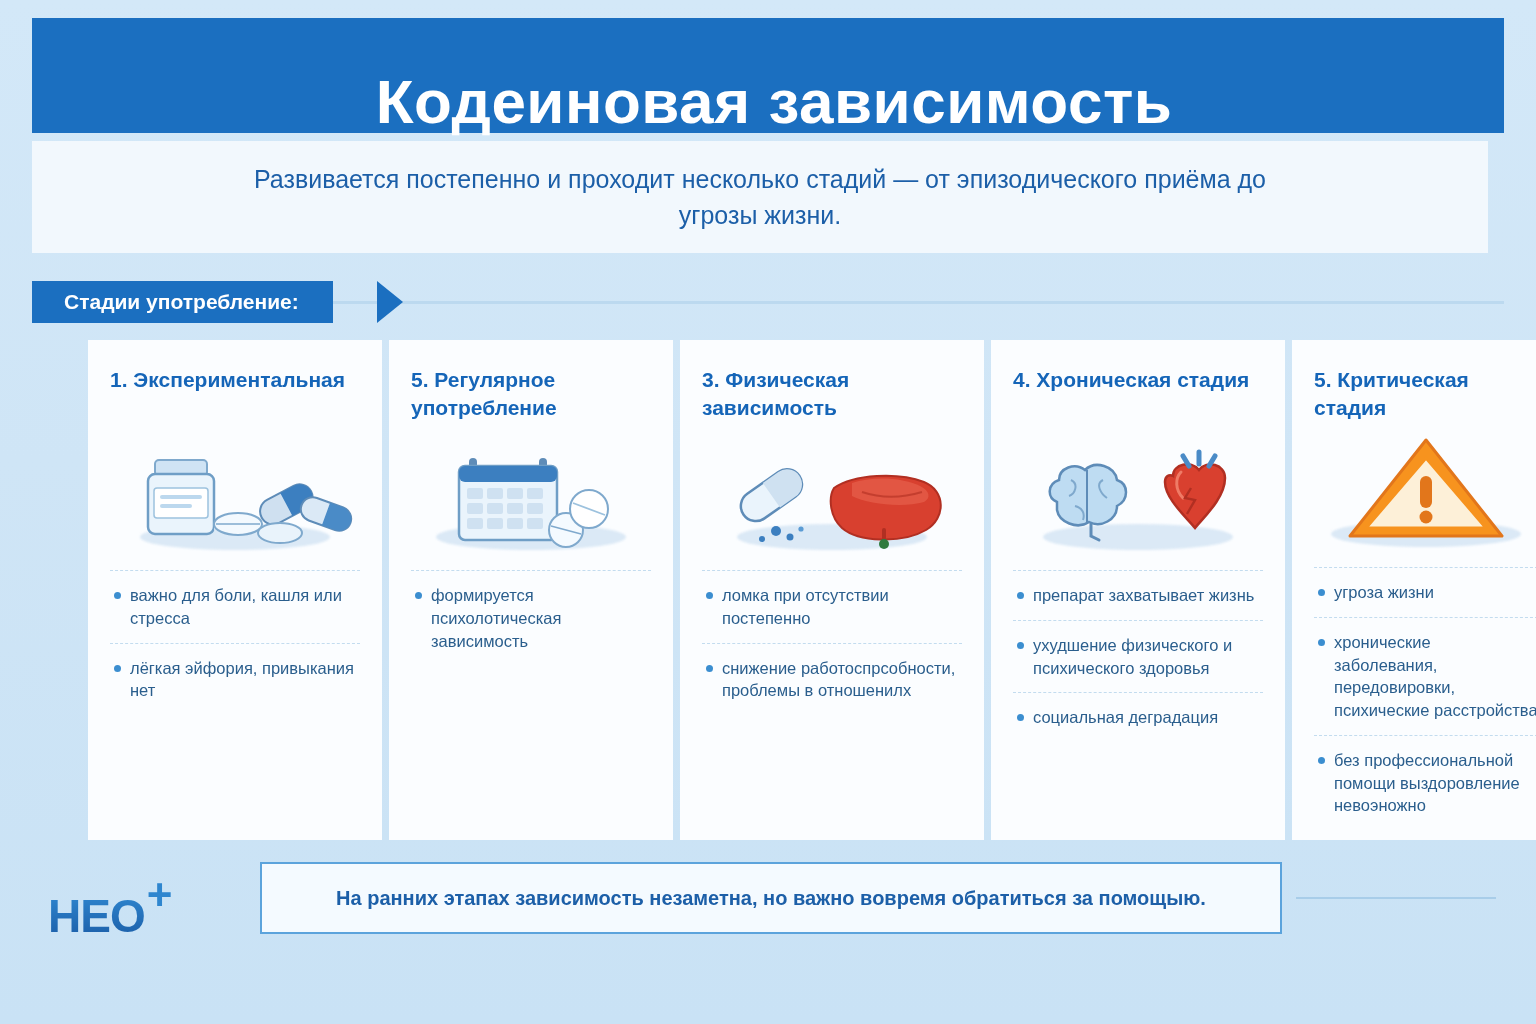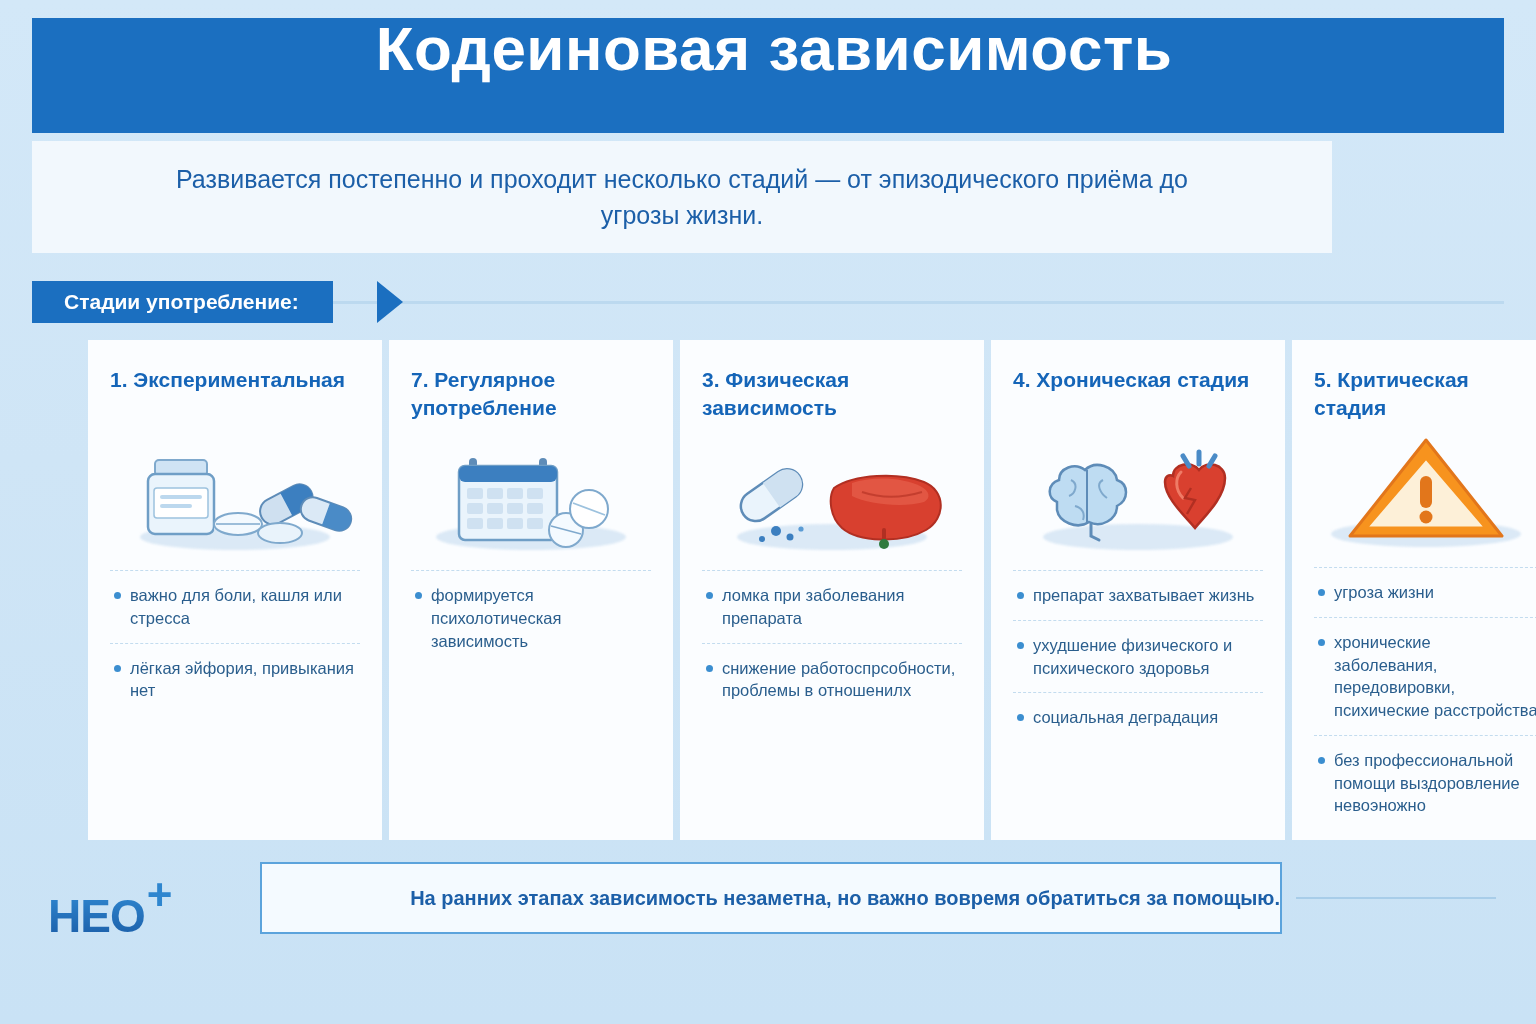--- a/index.html
+++ b/index.html
@@ -20,38 +20,38 @@
     background: linear-gradient(180deg, #d3e8f8 0%, #cfe5f6 45%, #c9e2f5 100%);
   }
 
   
   .header {
     position: absolute;
     left: 32px; top: 18px;
     width: 1472px; height: 115px;
     background: #1b6fc0;
     display: flex;
-    align-items: flex-start;
+    align-items: flex-end;
     justify-content: center;
     padding-left: 12px;
   }
   .header h1 {
     margin: 0;
     color: #ffffff;
     font-size: 62px;
     font-weight: bold;
     letter-spacing: 0.5px;
     line-height: 1;
   }
 
   
   .subtitle-band {
     position: absolute;
     left: 32px; top: 141px;
-    width: 1300px; height: 112px;
+    width: 1456px; height: 112px;
     background: #f2f8fd;
     display: flex;
     align-items: center;
     justify-content: center;
     text-align: center;
   }
   .subtitle-band p {
     margin: 0;
     color: #1c5fa8;
     font-size: 25px;
@@ -185,21 +185,21 @@
     line-height: 1;
   }
   .footer-note {
     position: absolute;
     left: 260px; top: 862px;
     width: 1022px; height: 72px;
     border: 2px solid #5ba3dc;
     background: #f4faff;
     display: flex;
     align-items: center;
-    justify-content: flex-end;
+    justify-content: center;
     text-align: center;
   }
   .footer-note p {
     margin: 0;
     color: #1c5fa8;
     font-size: 20px;
     font-weight: 600;
   }
   .footer-line {
     position: absolute;
@@ -261,21 +261,21 @@
           <span>важно для боли, кашля или стресса</span>
         </div>
         <div class="bullet">
           <span class="dot"></span>
           <span>лёгкая эйфория, привыкания нет</span>
         </div>
       </div>
     </div>
 
     <div class="card">
-      <div class="card-title">7. Регулярное употребление</div>
+      <div class="card-title">5. Регулярное употребление</div>
       <div class="card-art">
         <div class="shadow-ellipse"></div>
         <svg width="240" height="120" viewBox="0 0 240 120">
           <rect x="58" y="22" width="8" height="14" rx="4" fill="#5e8cb8"></rect>
           <rect x="128" y="22" width="8" height="14" rx="4" fill="#5e8cb8"></rect>
           <rect x="48" y="30" width="98" height="74" rx="6" fill="#eaf4fc" stroke="#6f9ec6" stroke-width="2.5"></rect>
           <rect x="48" y="30" width="98" height="16" rx="6" fill="#3c7fc0"></rect>
           <g fill="#cfe1f1">
             <rect x="56" y="52" width="16" height="11" rx="2"></rect>
             <rect x="76" y="52" width="16" height="11" rx="2"></rect>
@@ -320,21 +320,21 @@
           <path d="M132 52 C152 38 196 36 222 46 C244 55 244 82 224 94 C200 108 156 106 140 92 C128 81 126 62 132 52 Z" fill="#d8402f" stroke="#b12f22" stroke-width="2"></path>
           <path d="M150 47 C170 40 200 41 218 50 C228 55 229 62 222 66 C200 72 166 68 150 60 Z" fill="#e45a46" opacity="0.85"></path>
           <path d="M182 94 L182 106" stroke="#b12f22" stroke-width="4" stroke-linecap="round"></path>
           <circle cx="182" cy="108" r="5" fill="#2f7a3e"></circle>
           <path d="M160 56 C178 62 200 62 220 56" stroke="#b12f22" stroke-width="2" fill="none" opacity="0.6"></path>
         </svg>
       </div>
       <div class="bullets">
         <div class="bullet">
           <span class="dot"></span>
-          <span>ломка при заболевания препарата</span>
+          <span>ломка при отсутствии постепенно</span>
         </div>
         <div class="bullet">
           <span class="dot"></span>
           <span>снижение работоспрсобности, проблемы в отношенилх</span>
         </div>
       </div>
     </div>
 
     <div class="card">
       <div class="card-title">4. Хроническая стадия</div>

